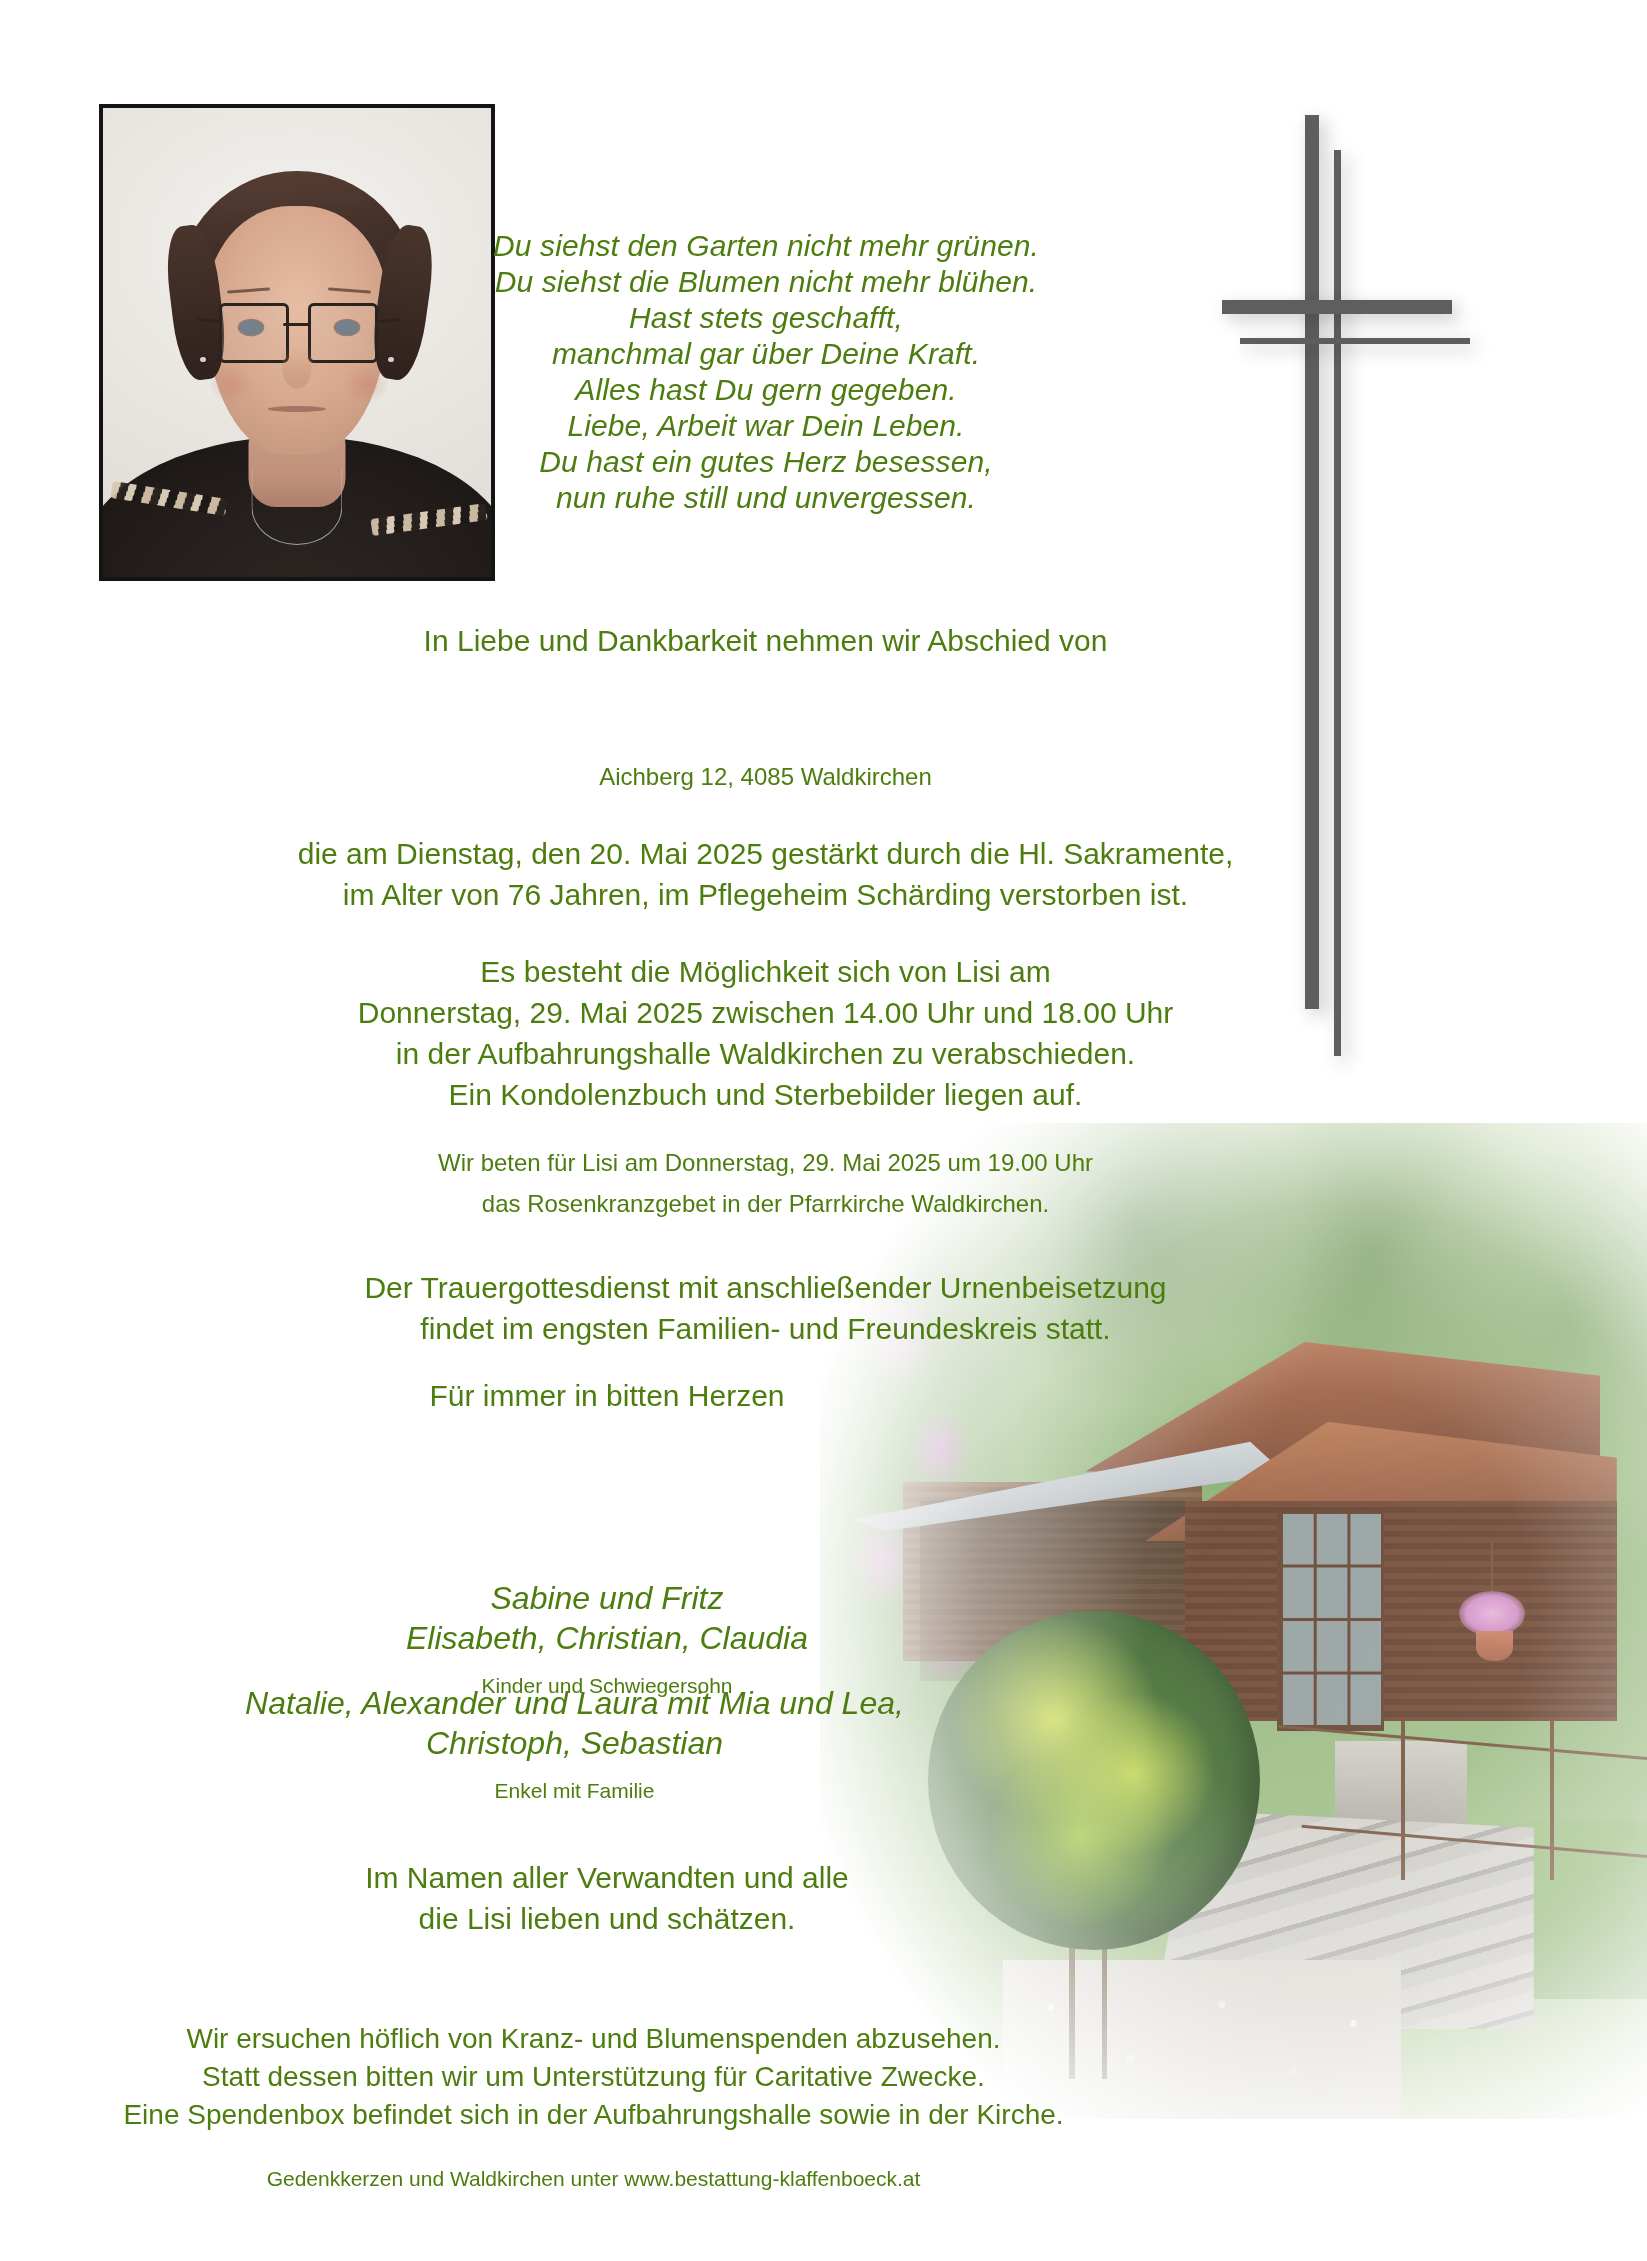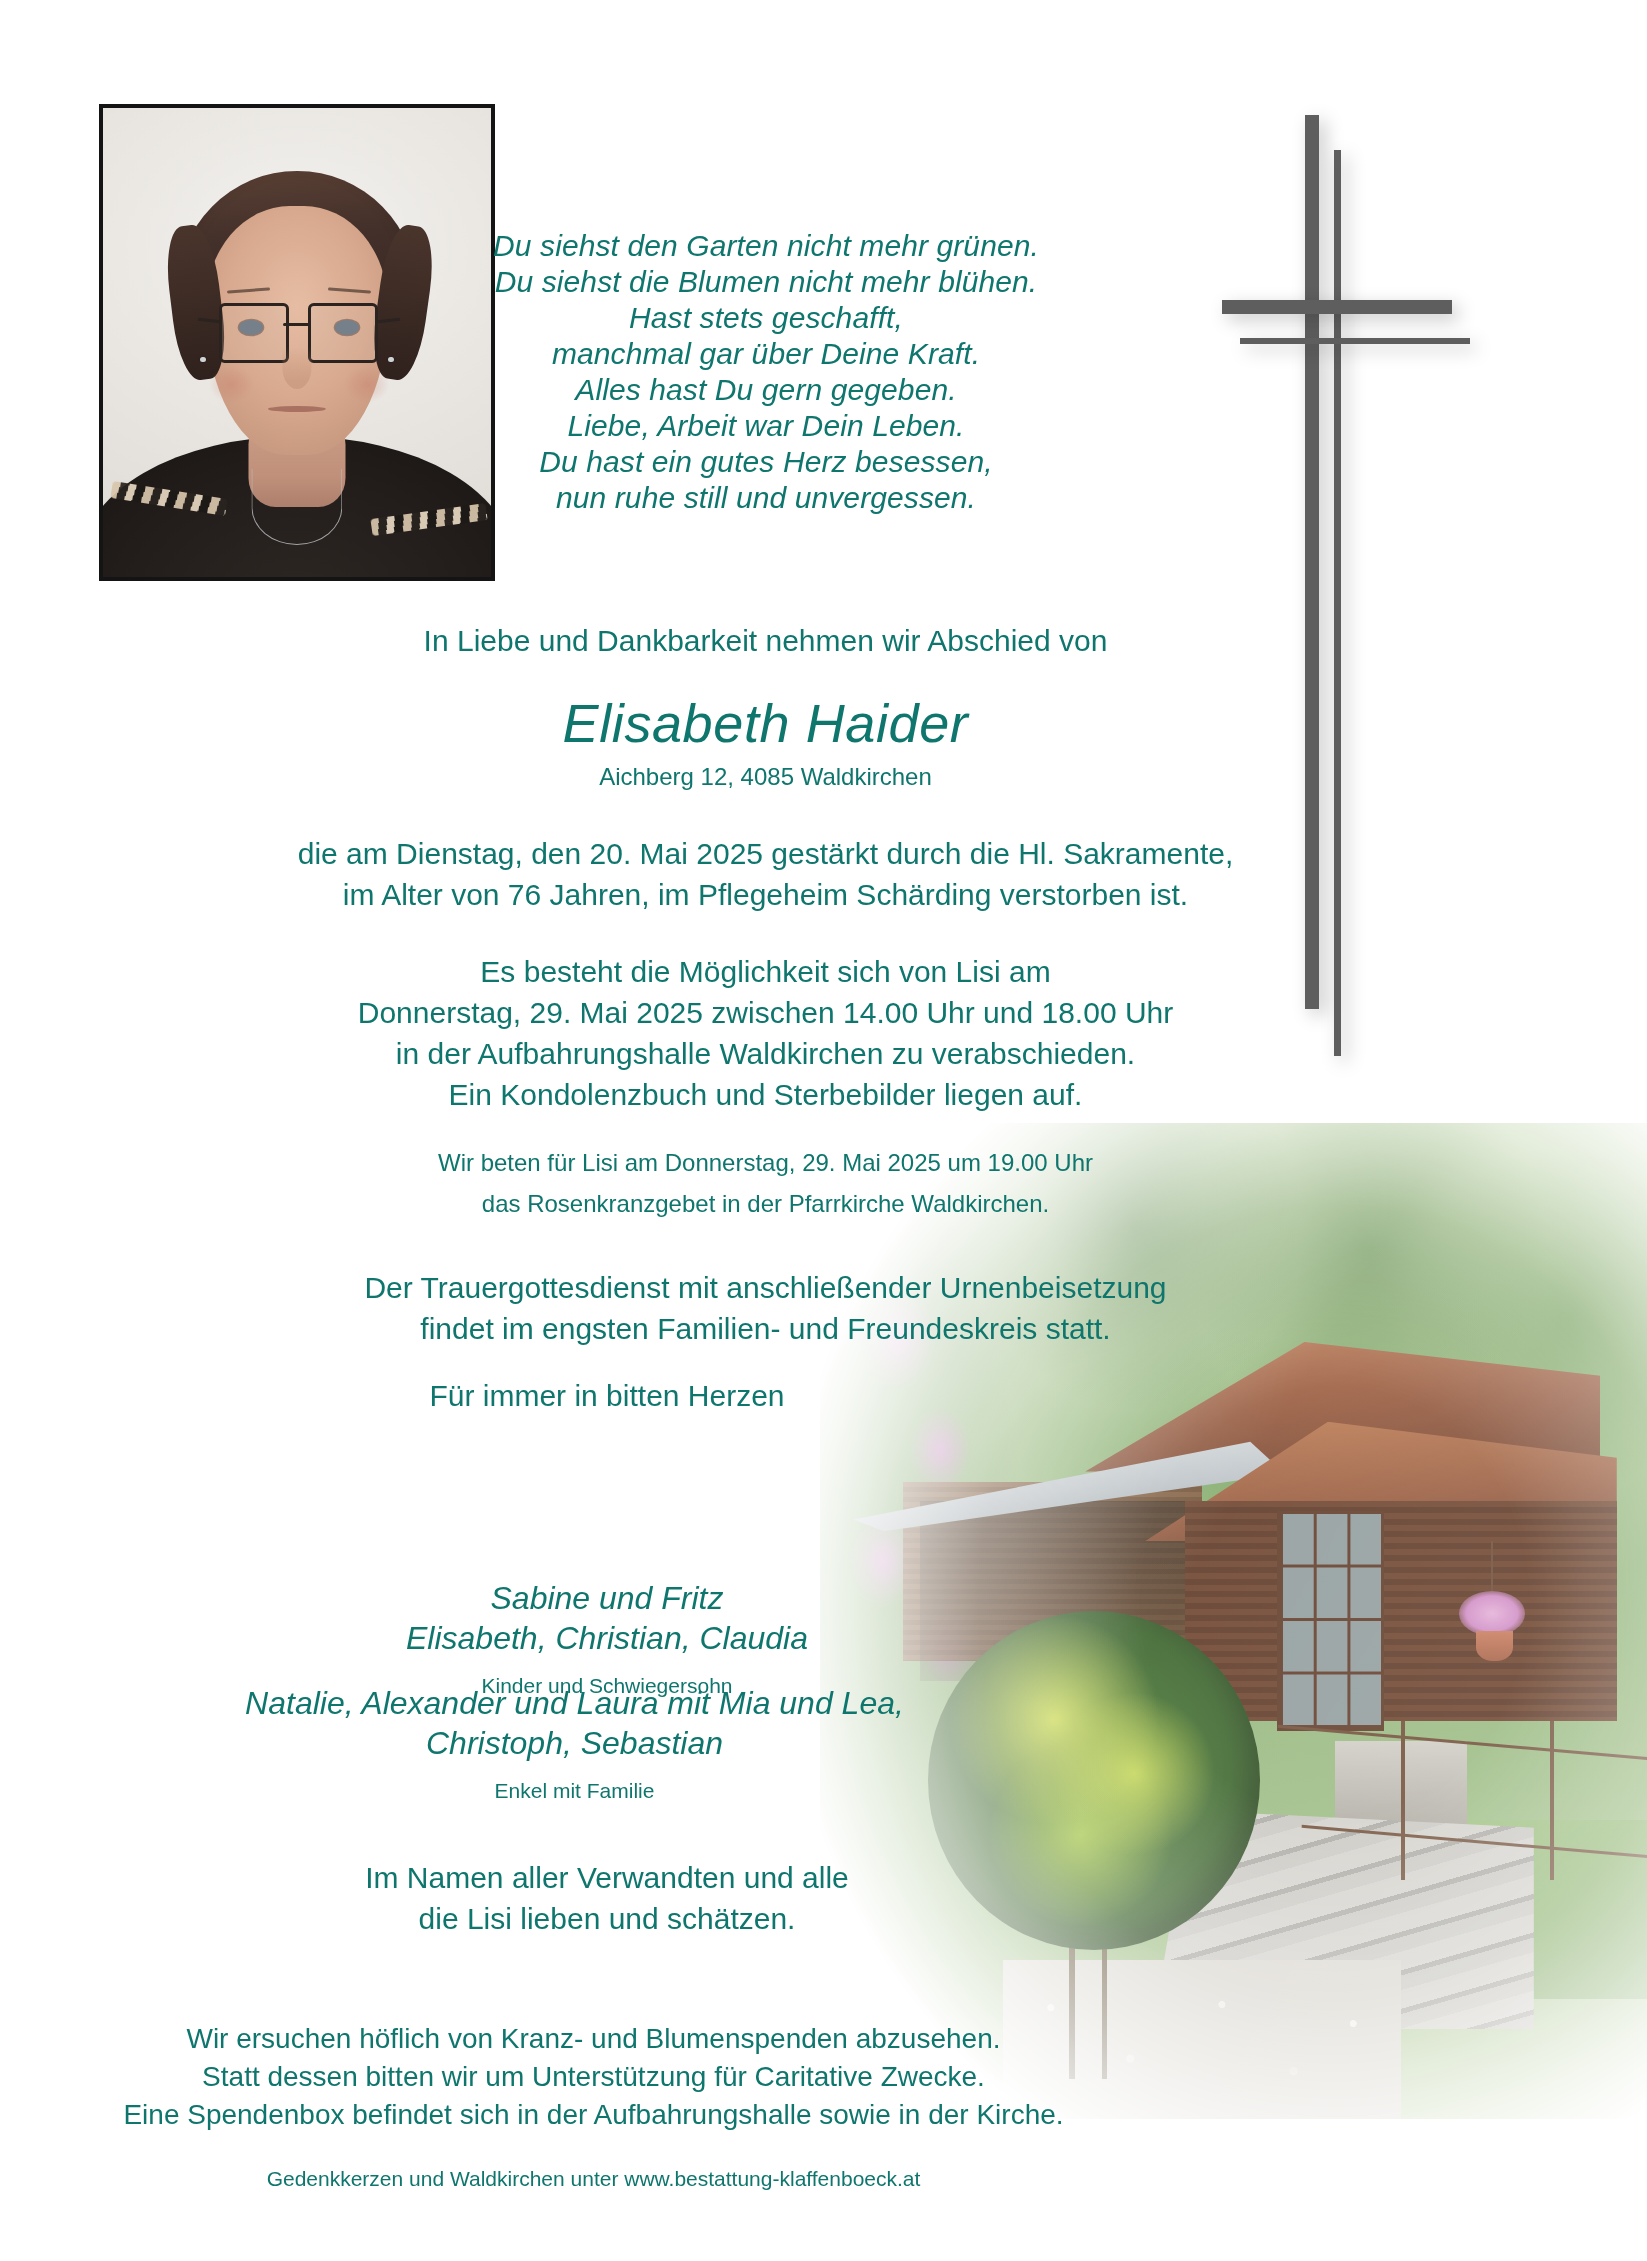--- a/index.html
+++ b/index.html
@@ -391,21 +391,21 @@
     position: absolute;
     left: 0;
     top: 0;
     width: 1648px;
     height: 2261px;
   }
   .tx {
     position: absolute;
     text-align: center;
     white-space: pre-line;
-    color: #0f766e;
+    color: #4d7c0f;
   }
   
   #poem {
     left: 396px; top: 228px; width: 740px;
     font-style: italic;
     font-size: 30px;
     line-height: 36px;
     letter-spacing: 0.1px;
   }
   
@@ -561,21 +561,20 @@
 Du siehst die Blumen nicht mehr blühen.
 Hast stets geschafft,
 manchmal gar über Deine Kraft.
 Alles hast Du gern gegeben.
 Liebe, Arbeit war Dein Leben.
 Du hast ein gutes Herz besessen,
 nun ruhe still und unvergessen.</div>
 
     <div class="tx" id="intro">In Liebe und Dankbarkeit nehmen wir Abschied von</div>
 
-    <div class="tx" id="deceased-name">Elisabeth Haider</div>
     <div class="tx" id="deceased-address">Aichberg 12, 4085 Waldkirchen</div>
 
     <div class="tx" id="death-info">die am Dienstag, den 20. Mai 2025 gestärkt durch die Hl. Sakramente,
 im Alter von 76 Jahren, im Pflegeheim Schärding verstorben ist.</div>
 
     <div class="tx" id="viewing">Es besteht die Möglichkeit sich von Lisi am
 Donnerstag, 29. Mai 2025 zwischen 14.00 Uhr und 18.00 Uhr
 in der Aufbahrungshalle Waldkirchen zu verabschieden.
 Ein Kondolenzbuch und Sterbebilder liegen auf.</div>
 

